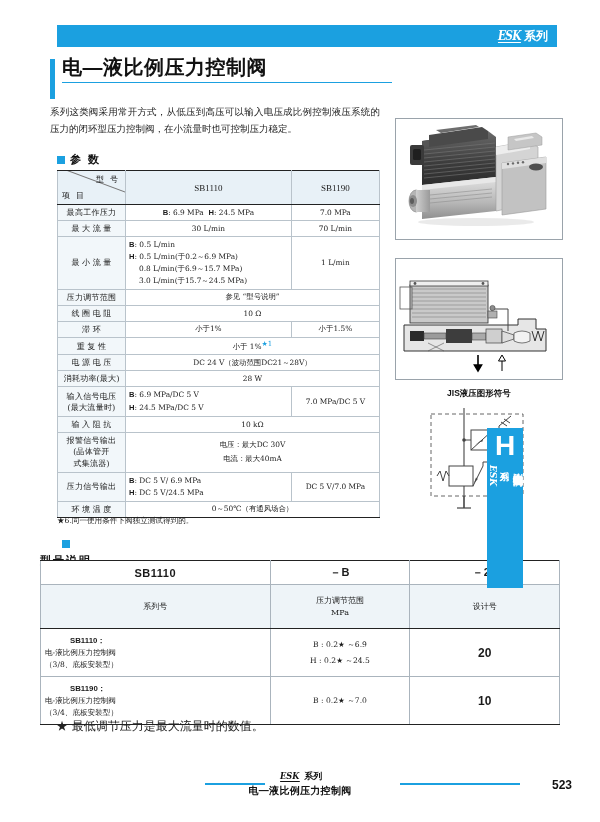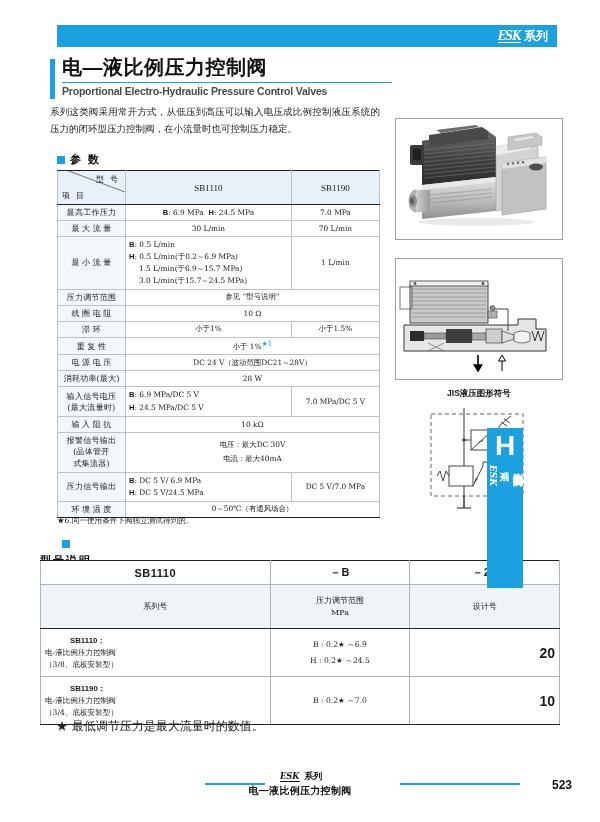--- a/index.html
+++ b/index.html
@@ -135,21 +135,21 @@
   }
   .model-table tr.m-sub td {
     background: #eef4f8; height: 44px; text-align: center;
     border-bottom: 1.4px solid #222; line-height: 1.45; font-size: 8px;
   }
   .model-table tr.m-row td { height: 48px; vertical-align: middle; border-bottom: 0.6px solid #aab4bd; }
   .model-table tr.m-row.last td { border-bottom: 1.6px solid #222; }
   .m-name { padding-left: 44px; line-height: 1.55; }
   .m-name b { font-family: "Liberation Sans", sans-serif; font-size: 7.8px; padding-left: 25px; }
   .m-center { text-align: center; line-height: 2.1; }
-  .m-design { text-align: right; font-family: "Liberation Sans", sans-serif; font-weight: bold; font-size: 14px; }
+  .m-design { text-align: center; font-family: "Liberation Sans", sans-serif; font-weight: bold; font-size: 12px; }
   .model-note {
     position: absolute; left: 56px; top: 718px;
     font-family: "DejaVu Serif", serif; font-size: 12px; color: #222;
   }
 
   
   .side-tab {
     position: absolute; right: 0; top: 428px; width: 36px; height: 160px;
     background: #1ba0e0; display: flex; flex-direction: column; align-items: center;
     padding-top: 4px;
@@ -192,21 +192,20 @@
     <div class="brand-wrap">
       <span class="brand-logo">ESK</span>
       <span class="brand-series">系列</span>
     </div>
   </div>
 
   <div class="title-block">
     <div class="title-accent"></div>
     <div class="title-cn">电—液比例压力控制阀</div>
     <div class="title-rule"></div>
-    <div class="title-en">Proportional Electro-Hydraulic Pressure Control Valves</div>
   </div>
   <div class="intro">系列这类阀采用常开方式，从低压到高压可以输入电压成比例控制液压系统的压力的闭环型压力控制阀，在小流量时也可控制压力稳定。</div>
 
   <div class="sec-head" style="left:57px; top:152px;">
     <span class="sec-bullet"></span>
     <span class="sec-title">参 数</span>
   </div>
 
   <table class="spec-table">
     <tbody>
@@ -232,21 +231,21 @@
         <td class="lbl">最 大 流 量</td>
         <td class="val">30 L/min</td>
         <td class="val">70 L/min</td>
       </tr>
 
       <tr>
         <td class="lbl">最 小 流 量</td>
         <td class="val-l" style="line-height:1.6;">
           <div><span class="bh">B</span><span>: 0.5 L/min</span></div>
           <div><span class="bh">H</span><span>: 0.5 L/min(于0.2～6.9 MPa)</span></div>
-          <div style="padding-left:10px;"><span>1.5 L/min(于6.9～15.7 MPa)</span></div>
+          <div style="padding-left:10px;"><span>0.8 L/min(于6.9～15.7 MPa)</span></div>
           <div style="padding-left:10px;"><span>3.0 L/min(于15.7～24.5 MPa)</span></div>
         </td>
         <td class="val">1 L/min</td>
       </tr>
 
       <tr>
         <td class="lbl">压力调节范围</td>
         <td class="val" colspan="2">参见 “型号说明”</td>
       </tr>
 

